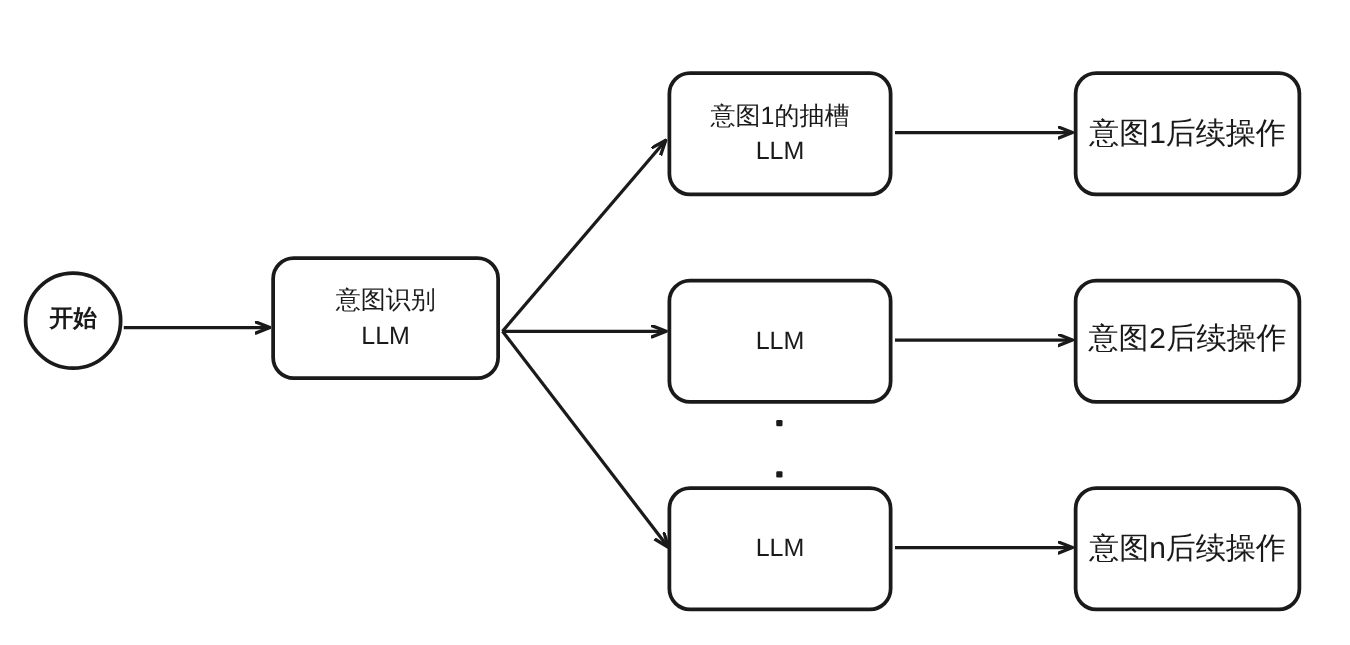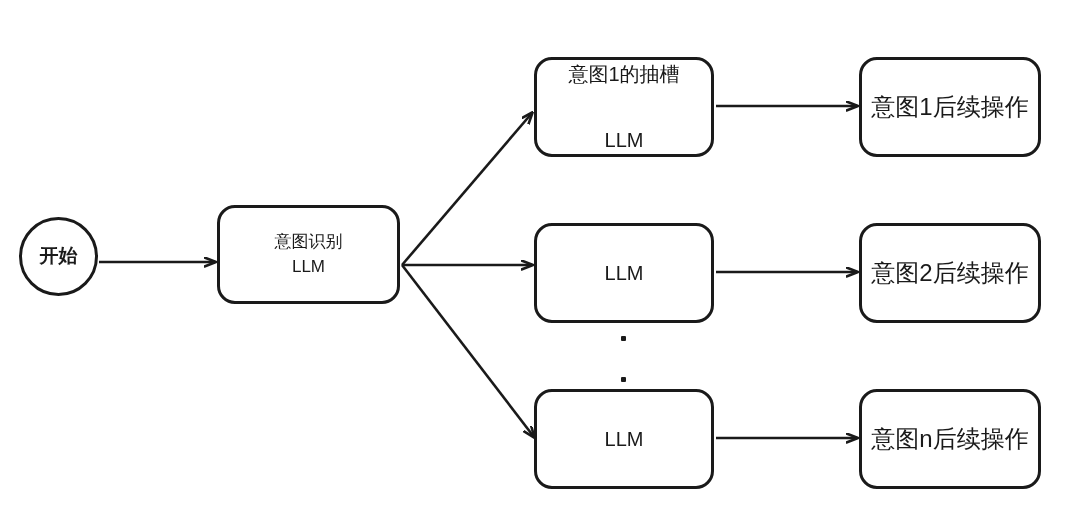--- a/index.html
+++ b/index.html
@@ -54,39 +54,39 @@
     top: 217px;
     width: 79px;
     height: 79px;
     font-size: 19px;
   }
   .intent-node {
     left: 217px;
     top: 205px;
     width: 183px;
     height: 99px;
-    font-size: 17px;
+    font-size: 20px;
   }
   .slot-node {
     left: 534px;
     width: 180px;
     height: 100px;
     font-size: 20px;
   }
-  .slot-node.row1 { top: 57px; justify-content: space-between; }
+  .slot-node.row1 { top: 57px; }
   .slot-node.row2 { top: 223px; }
   .slot-node.row3 { top: 389px; }
   .action-node {
     left: 859px;
     width: 182px;
     height: 100px;
     font-size: 24px;
   }
   .action-node.row1 { top: 57px; }
-  .action-node.row2 { top: 223px; }
+  .action-node.row2 { top: 223px; font-family: Liberation Mono, monospace; }
   .action-node.row3 { top: 389px; }
   .ellipsis-dots {
     position: absolute;
     left: 612px;
     top: 336px;
     width: 22px;
     height: 46px;
     display: flex;
     flex-direction: column;
     align-items: center;

